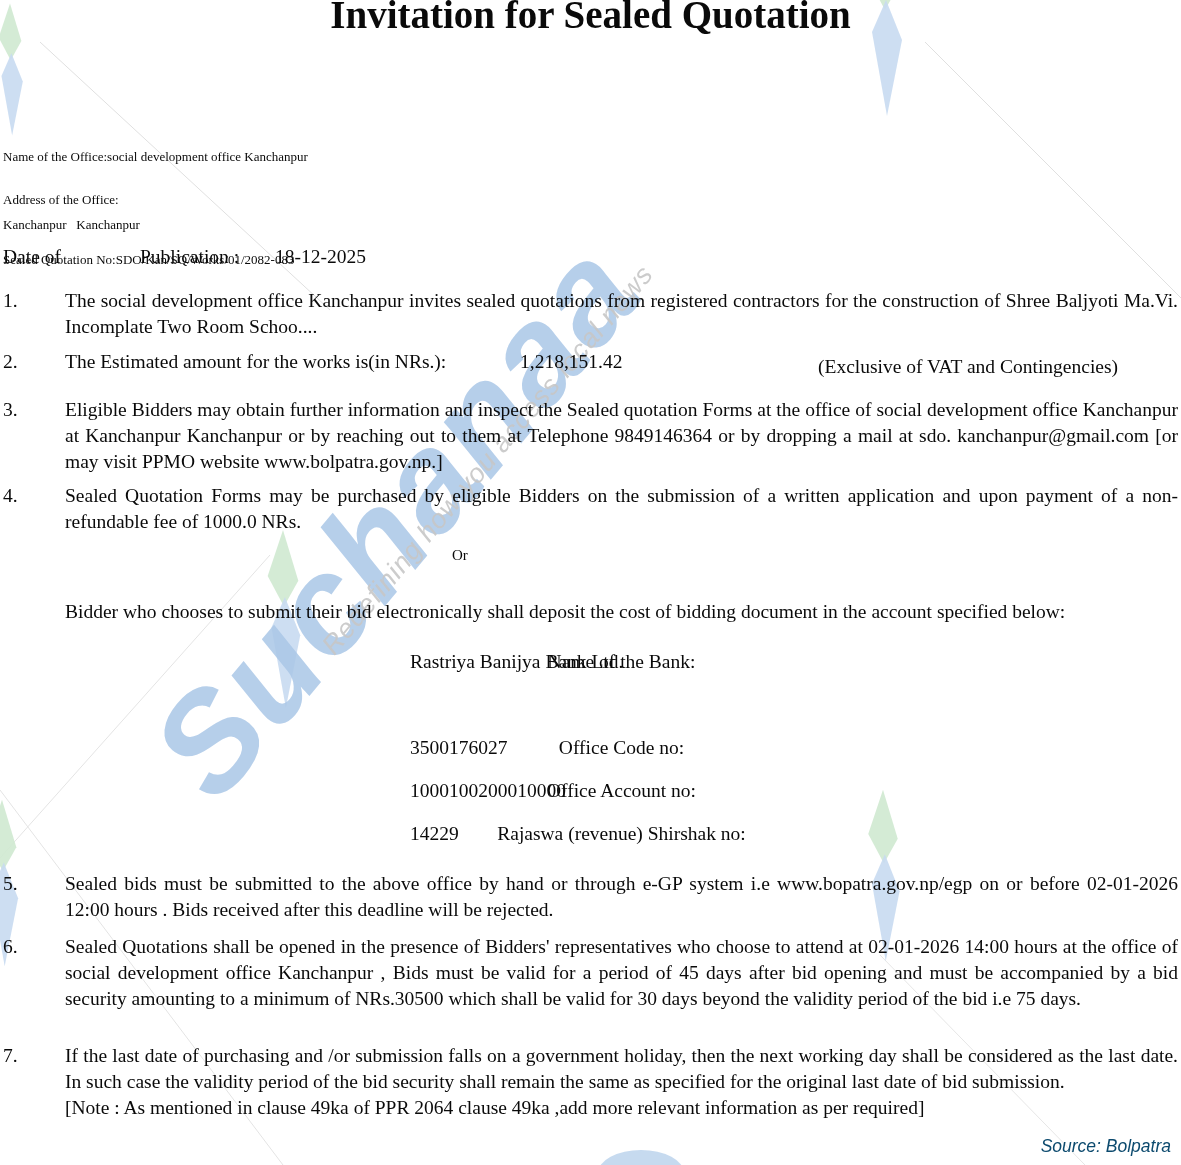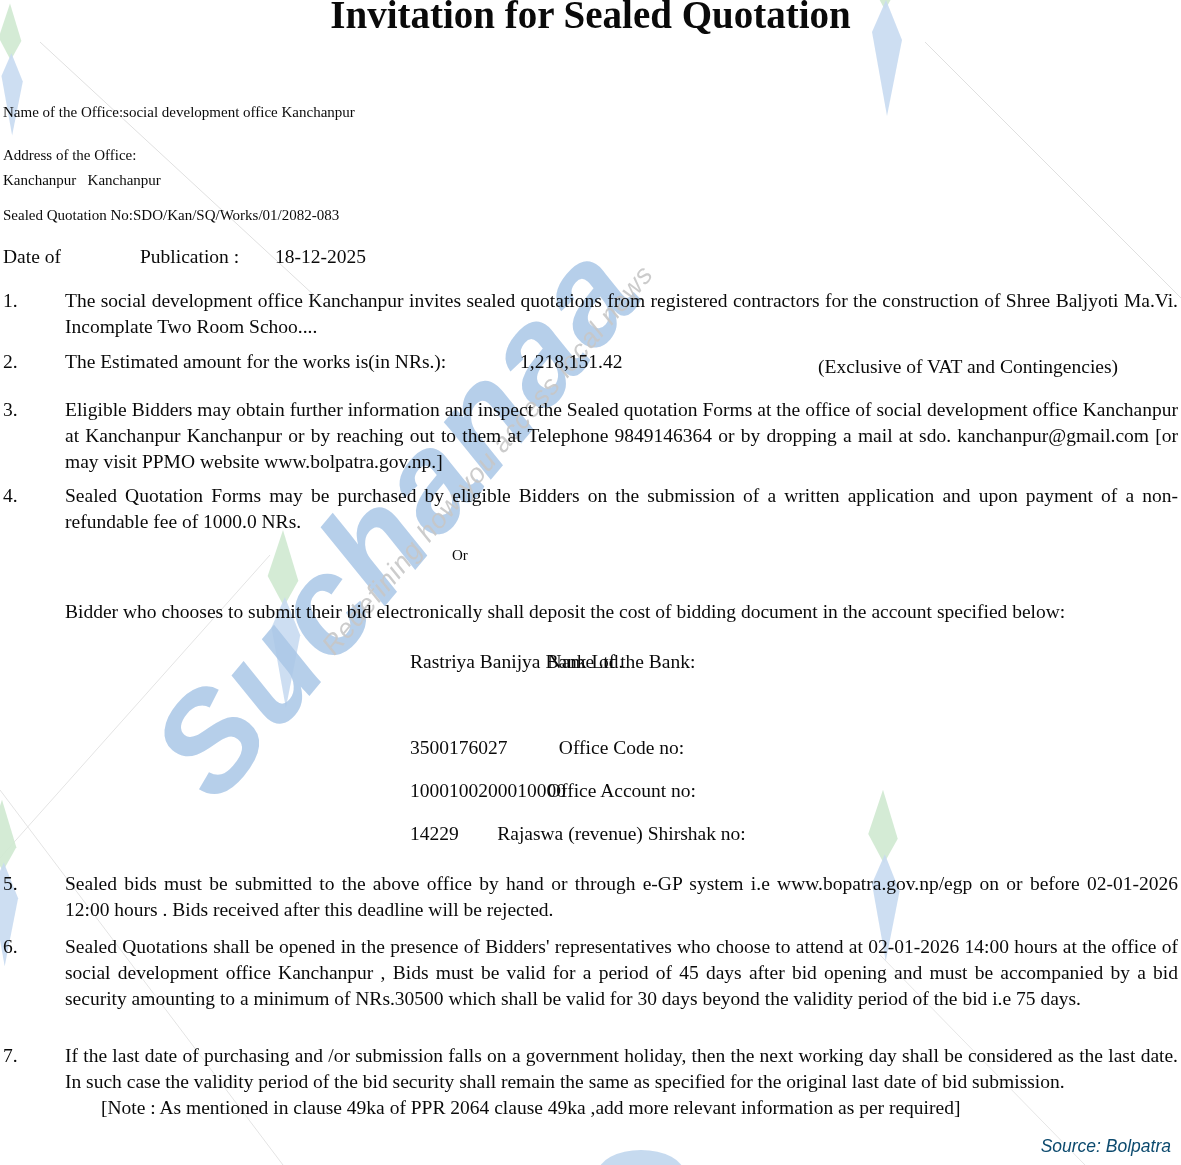--- a/index.html
+++ b/index.html
@@ -32,21 +32,21 @@
     font-family:"Liberation Sans", sans-serif;
     font-style:italic;font-size:27px;letter-spacing:1px;
     color:#c7c7c7;opacity:.9;white-space:nowrap;
   }
   
   .txt{position:absolute;inset:0;z-index:1;}
   .title{
     position:absolute;top:-8px;left:0;right:0;margin:0;
     text-align:center;font-size:39px;font-weight:bold;line-height:46px;
   }
-  .line{position:absolute;left:3px;font-size:15px;line-height:25px;white-space:pre;}
+  .line{position:absolute;left:3px;font-size:13px;line-height:25px;white-space:pre;margin-top:44px;}
   .office-name{top:100px;}
   .addr-label{top:143px;}
   .addr-value{top:168px;}
   .sq-no{top:203px;}
   .date-row{position:absolute;top:246px;left:0;width:100%;font-size:19.5px;}
   .date-row span{position:absolute;white-space:pre;}
   .d-label{left:3px;}
   .d-pub{left:140px;text-align:right;}
   .d-val{left:275px;}
   .item{position:absolute;left:3px;right:3px;font-size:19.5px;line-height:26px;}
@@ -61,21 +61,21 @@
   .i2{top:349px;height:30px;}
   .i2 span{position:absolute;white-space:pre;}
   .i2 .est-label{left:62px;}
   .i2 .est-amount{left:517px;}
   .i2 .est-note{left:815px;top:5px;}
   .or-line{position:absolute;top:547px;left:452px;font-size:15px;}
   .electronic{position:absolute;top:601px;left:65px;right:3px;font-size:19.5px;}
   .bank-row{position:absolute;left:65px;right:3px;font-size:19.5px;text-align:center;}
   .bank-row .bk-value{position:absolute;left:345px;top:0;}
   .br0{top:651px;}.br1{top:694px;}.br2{top:737px;}.br3{top:780px;}.br4{top:823px;}
-  .note-line{text-align:left;margin-left:36px;}
+  .note-line{text-align:left;}
   .source{
     position:absolute;top:1136px;right:10px;
     font-family:"Liberation Sans", sans-serif;
     font-style:italic;font-size:17.5px;color:#0c4a6e;
   }
 </style>
 </head>
 <body>
 
 <div class="page">

